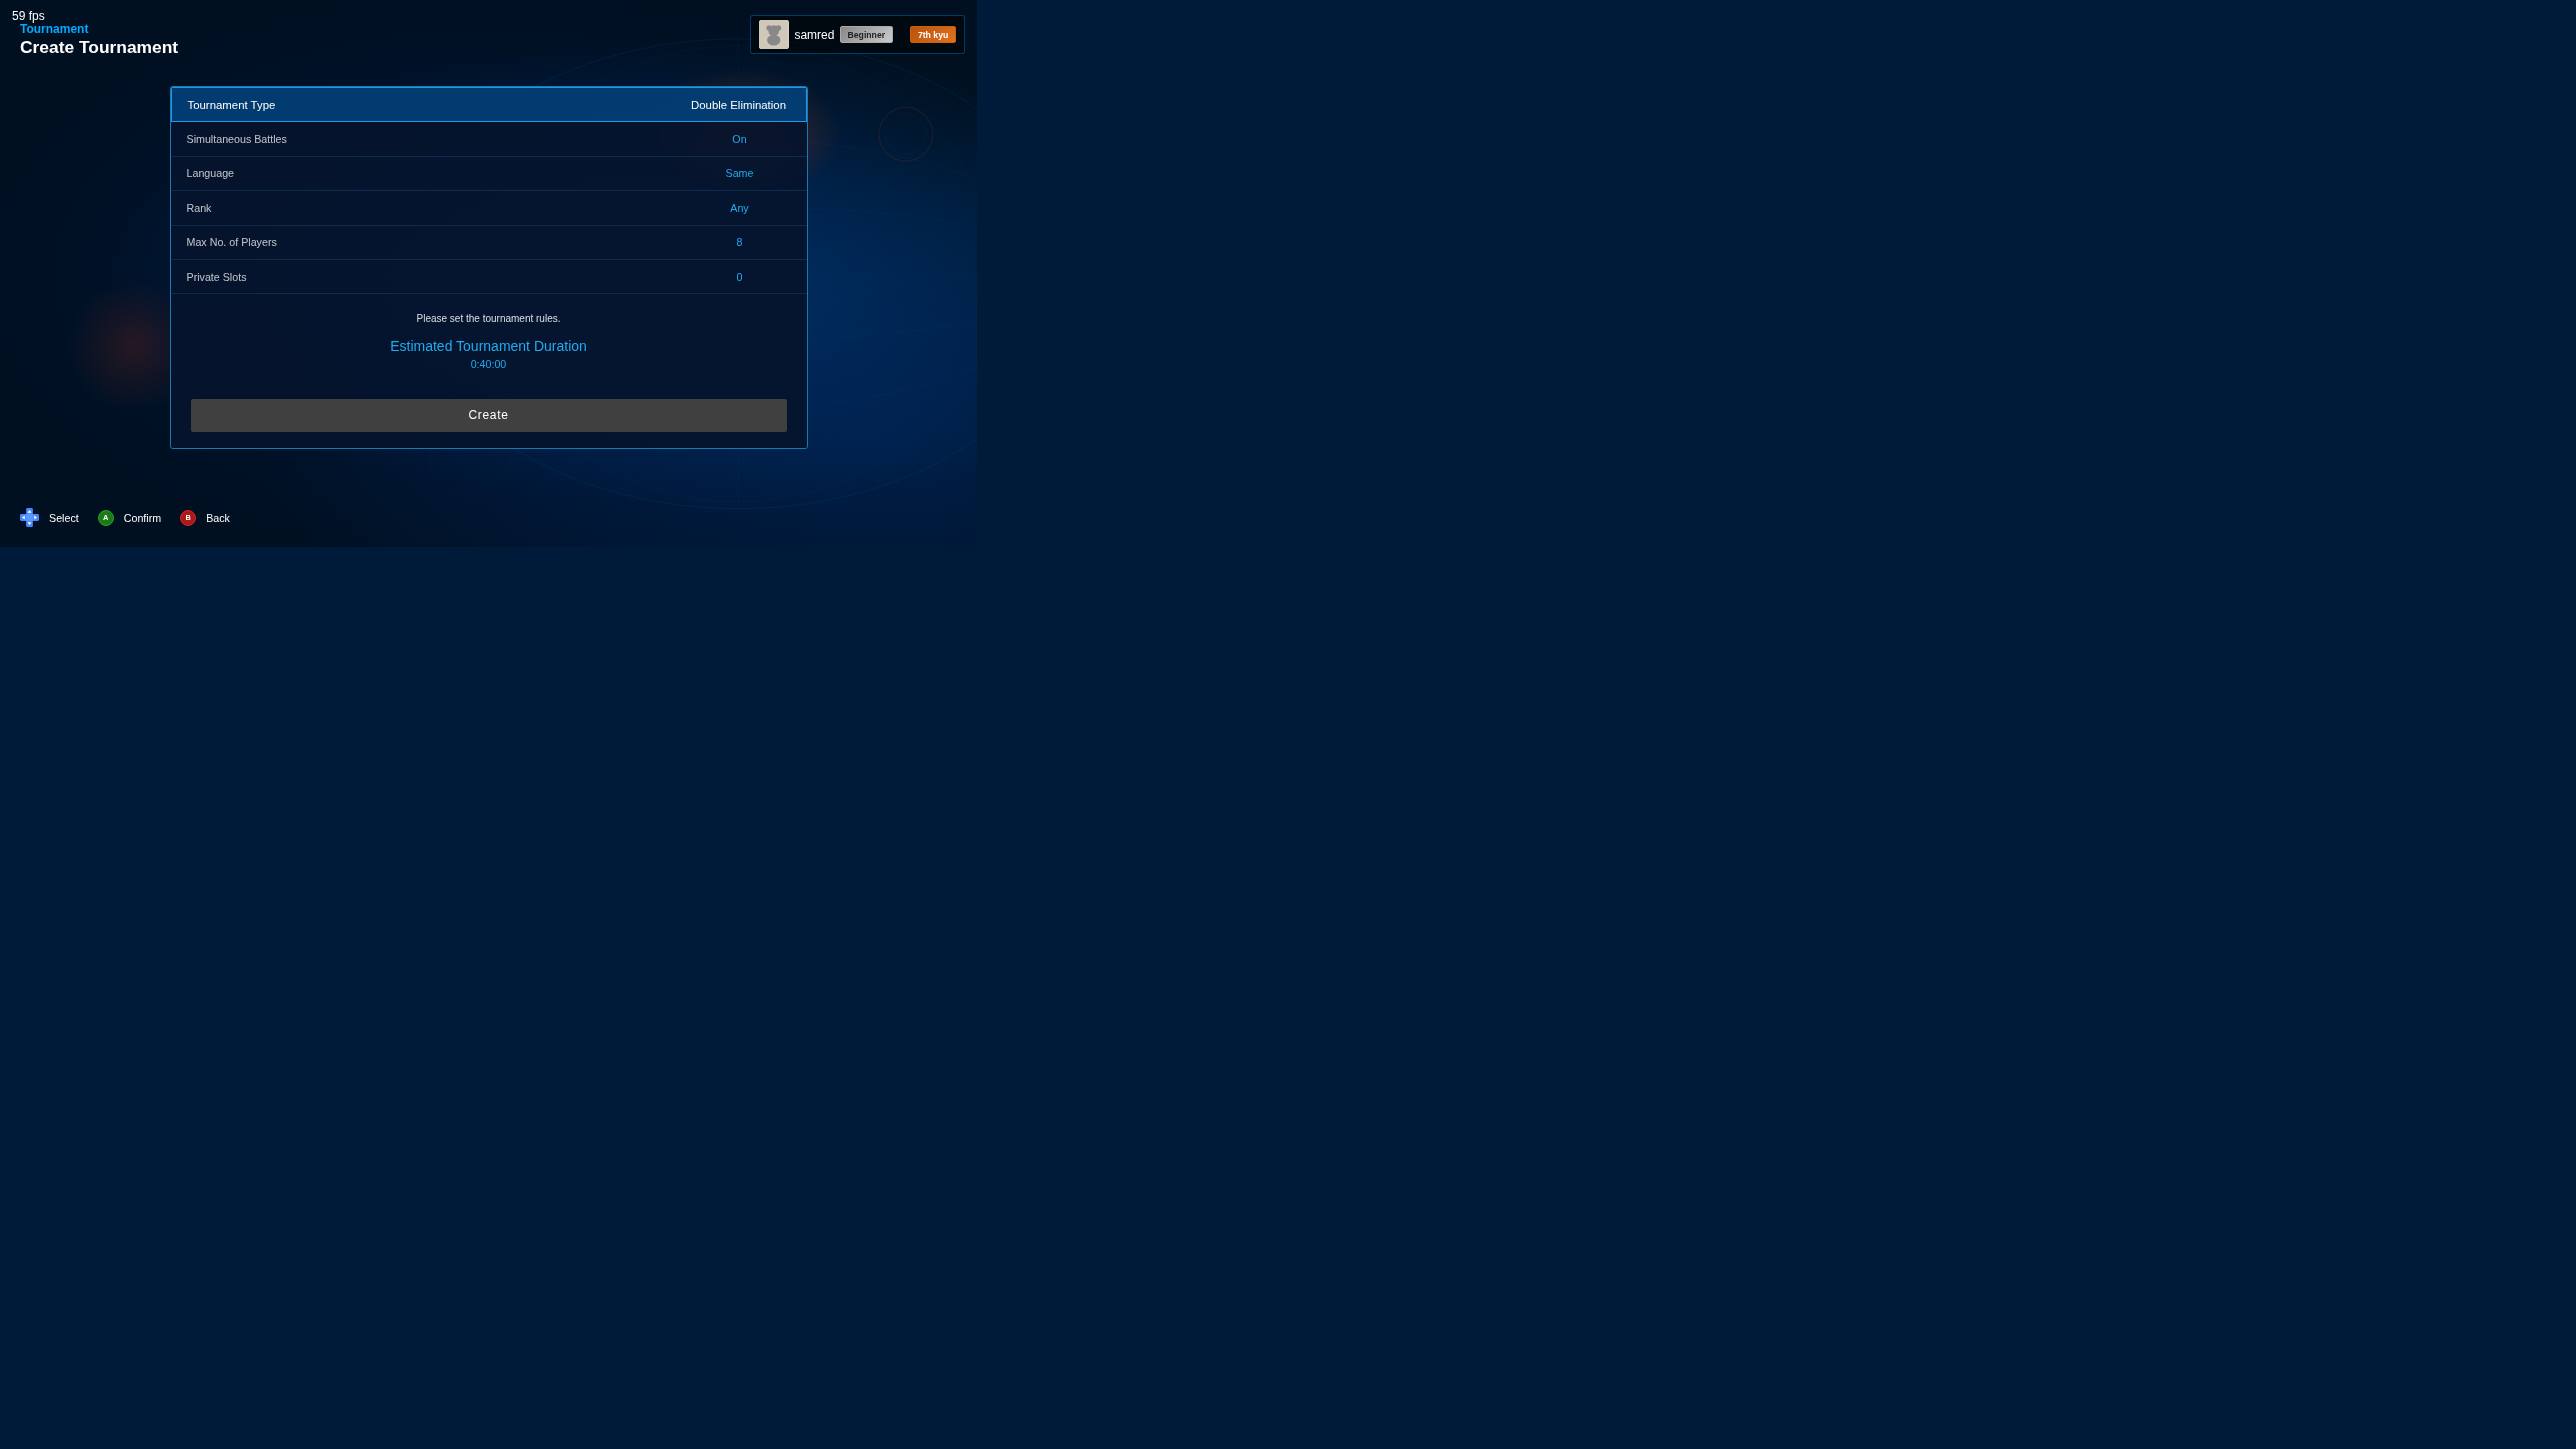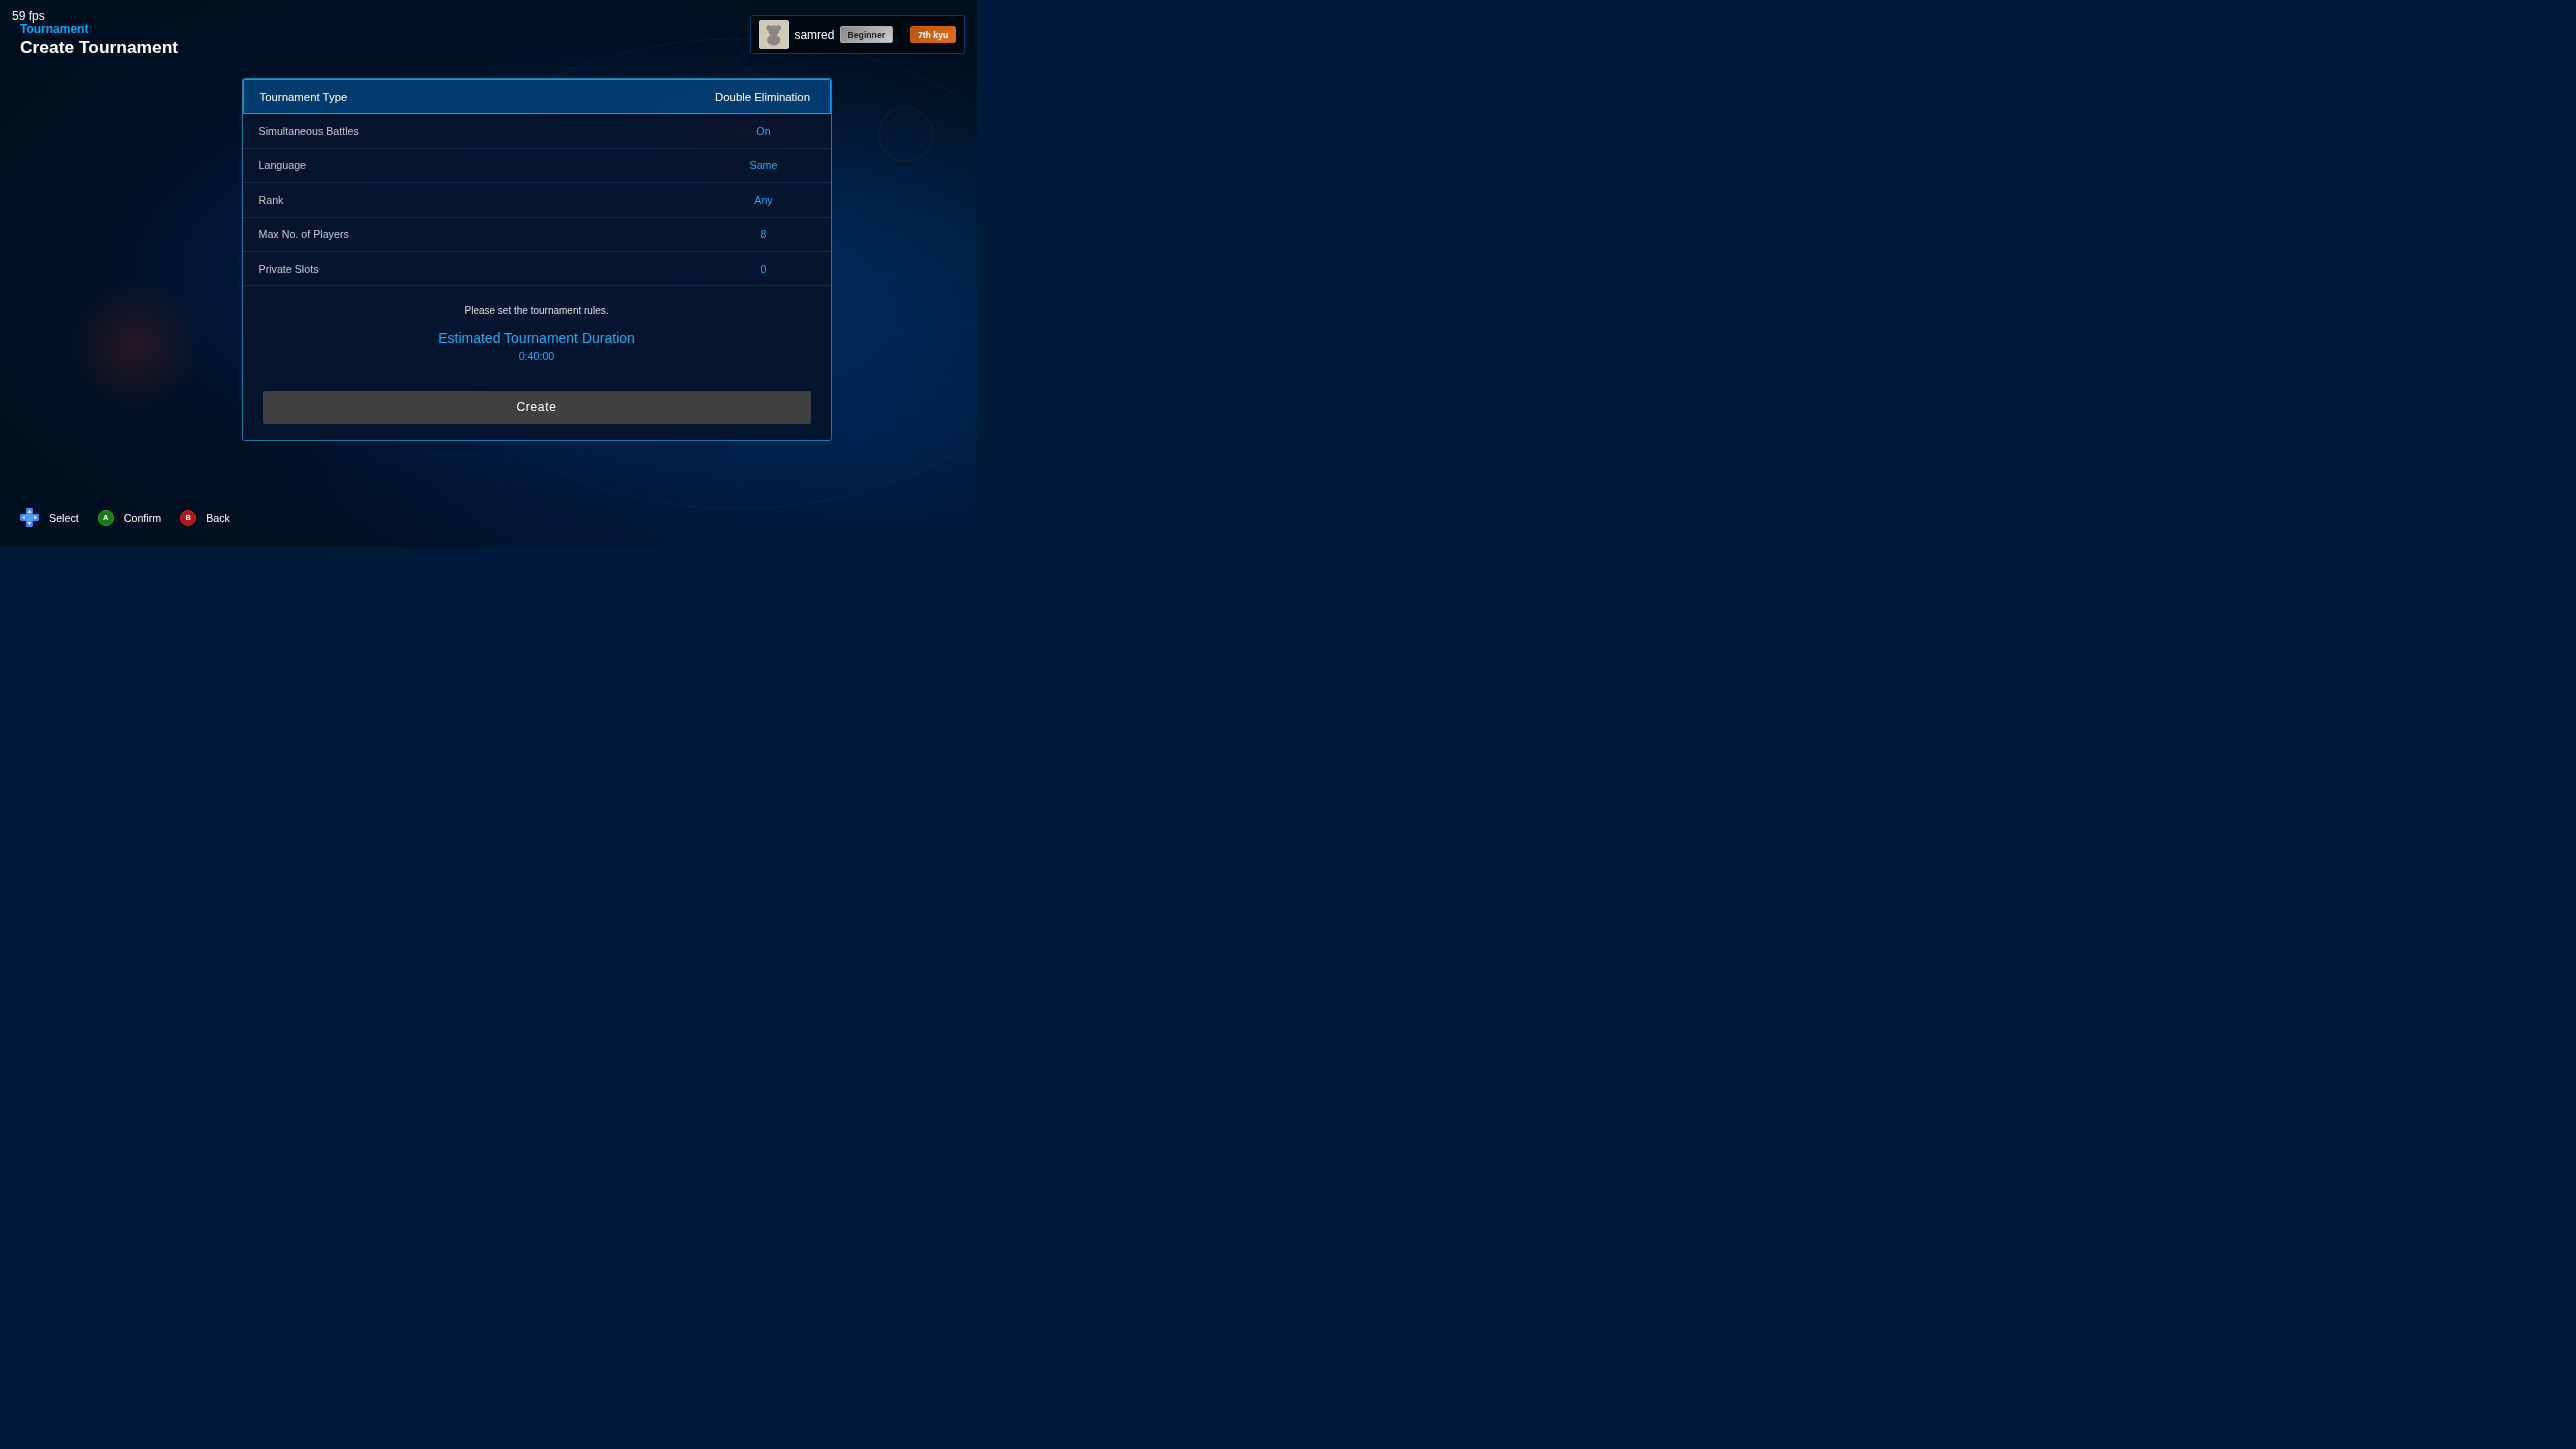--- a/index.html
+++ b/index.html
@@ -120,30 +120,29 @@
       font-weight: 700;
       padding: 2.7px 6.7px;
       border-radius: 2px;
       border: 0.7px solid #d06010;
       margin-left: 12px;
     }
 
     
     .dialog-panel {
       position: absolute;
-      top: 78px;
+      top: 86px;
       left: 50%;
       transform: translateX(-50%);
-      width: 590px;
+      width: 638px;
       background: rgba(5, 20, 45, 0.92);
       border: 1.3px solid #1a7aaa;
       border-radius: 2.7px;
       overflow: hidden;
       z-index: 20;
-      margin-left: 48px;
     }
 
     .settings-row {
       display: flex;
       align-items: center;
       border-bottom: 0.7px solid rgba(30, 80, 120, 0.4);
     }
 
     .settings-row.selected {
       background: rgba(0, 100, 180, 0.5);

